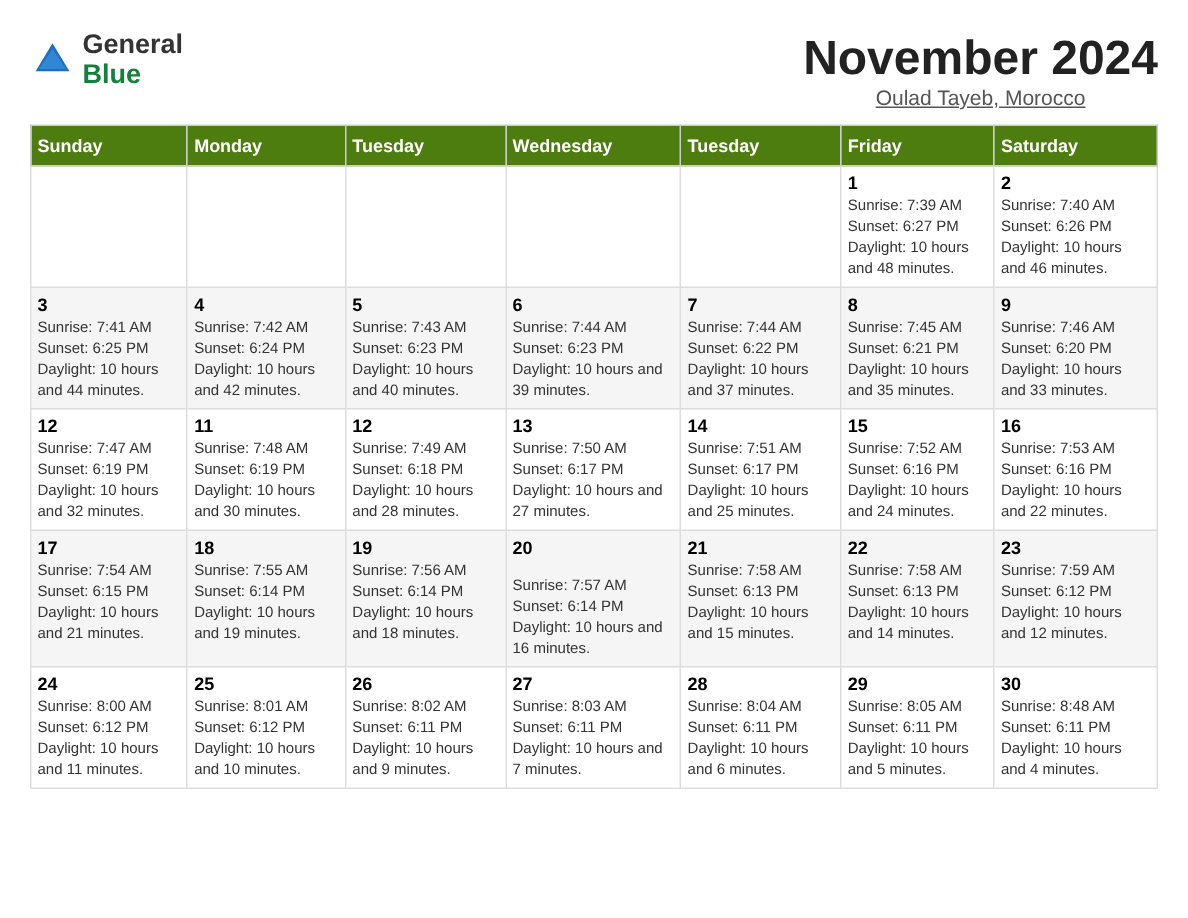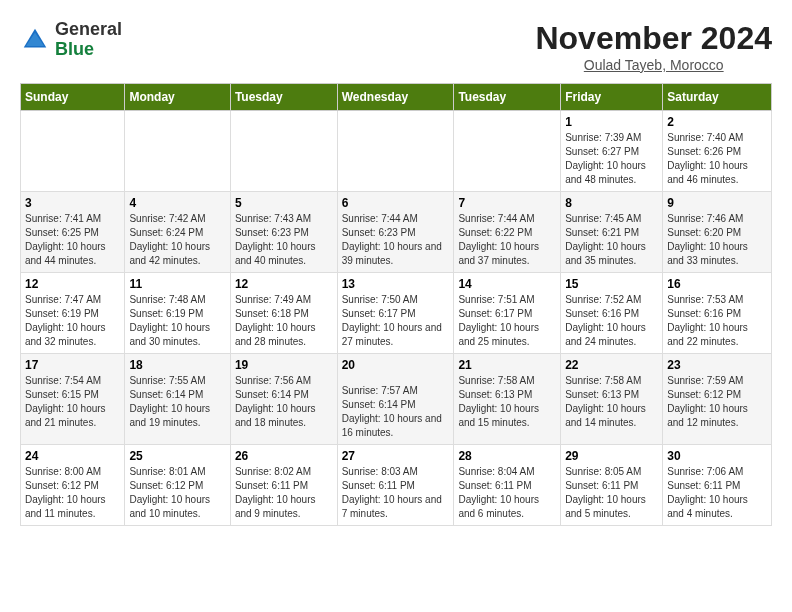--- a/index.html
+++ b/index.html
@@ -306,19 +306,19 @@
 Daylight: 10 hours and 6 minutes.</div>
         </td>
         <td>
           <span class="day-num">29</span>
           <div class="day-info" style="white-space: pre-line;">Sunrise: 8:05 AM
 Sunset: 6:11 PM
 Daylight: 10 hours and 5 minutes.</div>
         </td>
         <td>
           <span class="day-num">30</span>
-          <div class="day-info" style="white-space: pre-line;">Sunrise: 7:06 AM
+          <div class="day-info" style="white-space: pre-line;">Sunrise: 8:48 AM
 Sunset: 6:11 PM
 Daylight: 10 hours and 4 minutes.</div>
         </td>
       </tr>
     </tbody>
 </table>
 
 </body></html>

